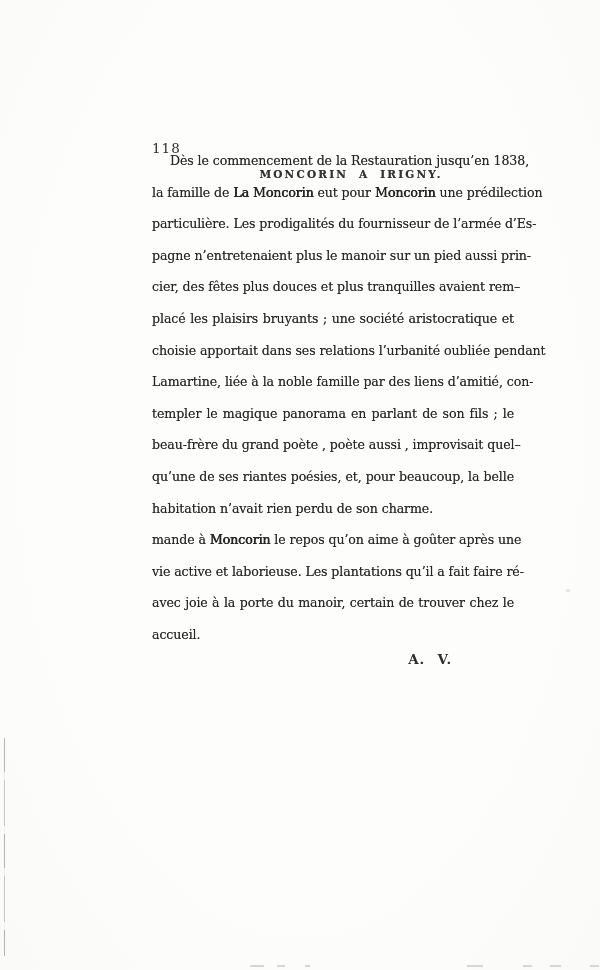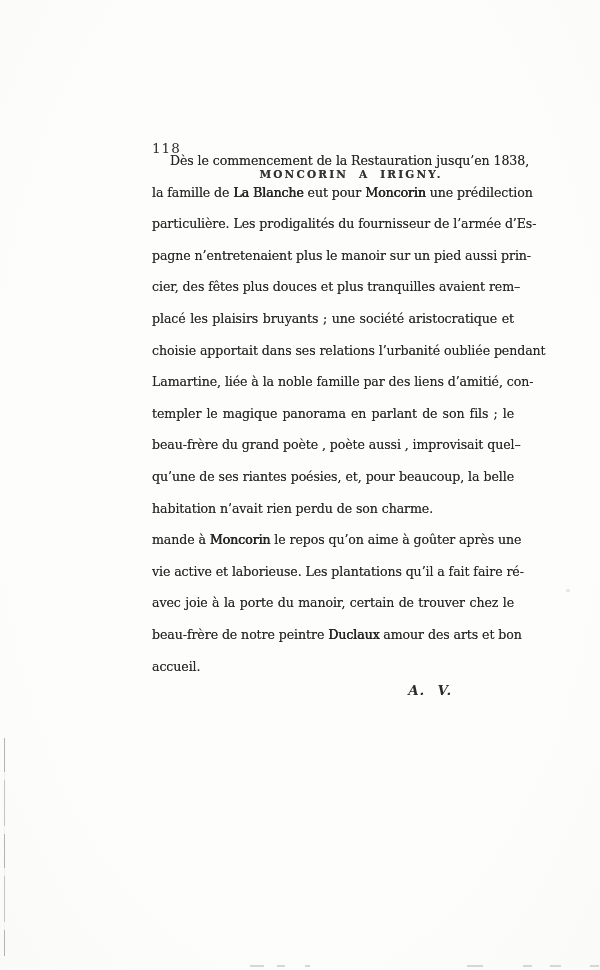--- a/index.html
+++ b/index.html
@@ -50,21 +50,20 @@
   .line.last{text-align-last:left;}
   .line.indent{text-indent:18px;}
   .line .pn{text-shadow:0.45px 0 0 currentColor, 0 0 0.45px rgba(35,33,30,0.6);}
   .signature{
     margin-top:6px;
     text-align:right;
     padding-right:62px;
     font-size:13.5px;font-weight:bold;
     word-spacing:7px;letter-spacing:0.8px;
     color:#2b2b29;
-    font-style:italic;
   }
   
   .left-edge-line{
     position:absolute;left:4px;top:738px;width:1px;height:218px;
     background:repeating-linear-gradient(
       to bottom,
       rgba(120,120,118,0.55) 0 34px,
       rgba(160,160,158,0.15) 34px 42px,
       rgba(130,130,128,0.45) 42px 88px,
       rgba(170,170,168,0.1) 88px 96px
@@ -89,37 +88,36 @@
   <div class="content">
 
     <div class="header-row">
       <span class="page-number">118</span>
       <span class="running-title">MONCORIN A IRIGNY.</span>
     </div>
 
     <div class="paragraphs">
       <div class="para">
           <div class="line indent"><span>Dès le commencement de la Restauration jusqu’en 1838,</span></div>
-          <div class="line"><span>la famille de </span><span class="pn">La Blanche</span><span> eut pour </span><span class="pn">Moncorin</span><span> une prédilection</span></div>
+          <div class="line"><span>la famille de </span><span class="pn">La Moncorin</span><span> eut pour </span><span class="pn">Moncorin</span><span> une prédilection</span></div>
           <div class="line"><span>particulière. Les prodigalités du fournisseur de l’armée d’Es-</span></div>
           <div class="line"><span>pagne n’entretenaient plus le manoir sur un pied aussi prin-</span></div>
           <div class="line"><span>cier, des fêtes plus douces et plus tranquilles avaient rem–</span></div>
           <div class="line"><span>placé les plaisirs bruyants ; une société aristocratique et</span></div>
           <div class="line"><span>choisie apportait dans ses relations l’urbanité oubliée pendant</span></div>
           <div class="line"><span>Lamartine, liée à la noble famille par des liens d’amitié, con-</span></div>
           <div class="line"><span>templer le magique panorama en parlant de son fils ; le</span></div>
           <div class="line"><span>beau-frère du grand poète , poète aussi , improvisait quel–</span></div>
           <div class="line"><span>qu’une de ses riantes poésies, et, pour beaucoup, la belle</span></div>
           <div class="line last"><span>habitation n’avait rien perdu de son charme.</span></div>
         </div>
       <div class="para">
           <div class="line"><span>mande à </span><span class="pn">Moncorin</span><span> le repos qu’on aime à goûter après une</span></div>
           <div class="line"><span>vie active et laborieuse. Les plantations qu’il a fait faire ré-</span></div>
           <div class="line"><span>avec joie à la porte du manoir, certain de trouver chez le</span></div>
-          <div class="line"><span>beau-frère de notre peintre </span><span class="pn">Duclaux</span><span> amour des arts et bon</span></div>
           <div class="line last"><span>accueil.</span></div>
         </div>
     </div>
 
     <div class="signature">A. V.</div>
 
   </div>
 
   <div class="left-edge-line"></div>
 

